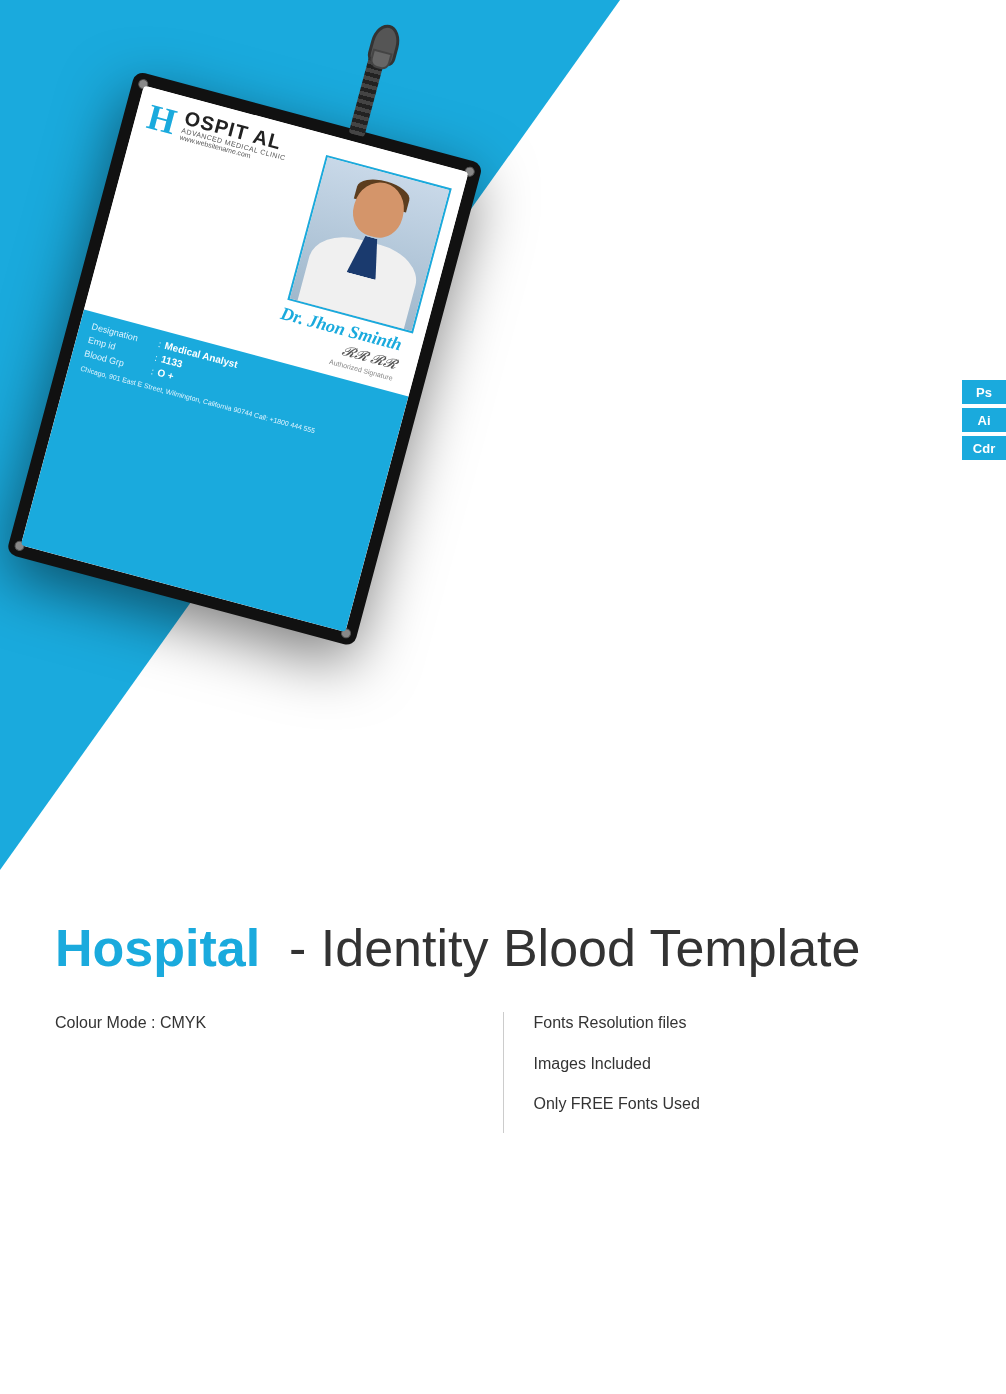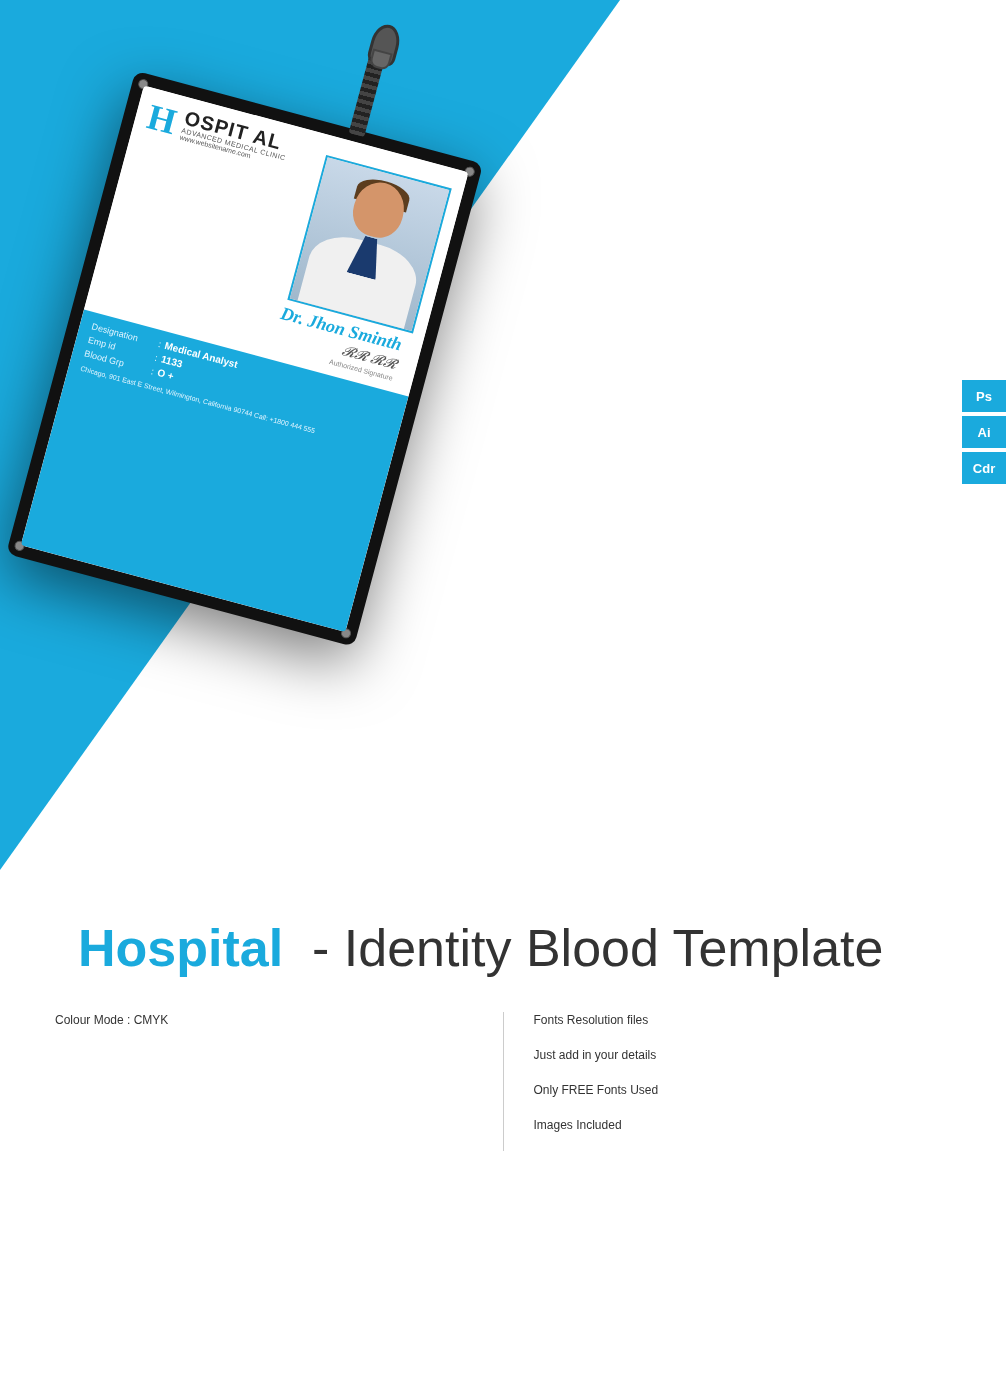--- a/index.html
+++ b/index.html
@@ -36,21 +36,21 @@
       position: absolute;
       right: 0;
       top: 380px;
       display: flex;
       flex-direction: column;
       gap: 4px;
     }
 
     .badge {
       width: 44px;
-      height: 32px;
+      height: 24px;
       background: #1aaadd;
       color: #fff;
       font-size: 13px;
       font-weight: bold;
       display: flex;
       align-items: center;
       justify-content: center;
     }
 
     
@@ -342,21 +342,20 @@
       font-size: 52px;
       font-weight: 400;
       color: #333;
       margin-bottom: 35px;
       line-height: 1.1;
     }
 
     .page-title-bold {
       font-weight: 900;
       color: #1aaadd;
-      margin-left: 23px;
     }
 
     .features-grid {
       display: grid;
       grid-template-columns: 1fr 1px 1fr;
       gap: 0;
     }
 
     .features-divider {
       background: #ccc;
@@ -365,21 +364,21 @@
 
     .features-col {
       padding: 0 30px;
     }
 
     .features-col:first-child {
       padding-left: 0;
     }
 
     .feature-item {
-      font-size: 12px;
+      font-size: 16px;
       color: #333;
       margin-bottom: 18px;
       line-height: 1.4;
     }
   </style>
 </head>
 <body>
 
 <div class="hero-section">
 
@@ -465,18 +464,17 @@
     <span>&nbsp;<span>- Identity Blood Template</span></span>
   </h1>
 
   <div class="features-grid">
     <div class="features-col">
       <div class="feature-item">Colour Mode : CMYK</div>
     </div>
     <div class="features-divider"></div>
     <div class="features-col">
       <div class="feature-item">Fonts Resolution files</div>
-      <div class="feature-item">Just add in your details</div>
+      <div class="feature-item">Images Included</div>
       <div class="feature-item">Only FREE Fonts Used</div>
-      <div class="feature-item">Images Included</div>
     </div>
   </div>
 </div>
 
 </body></html>

